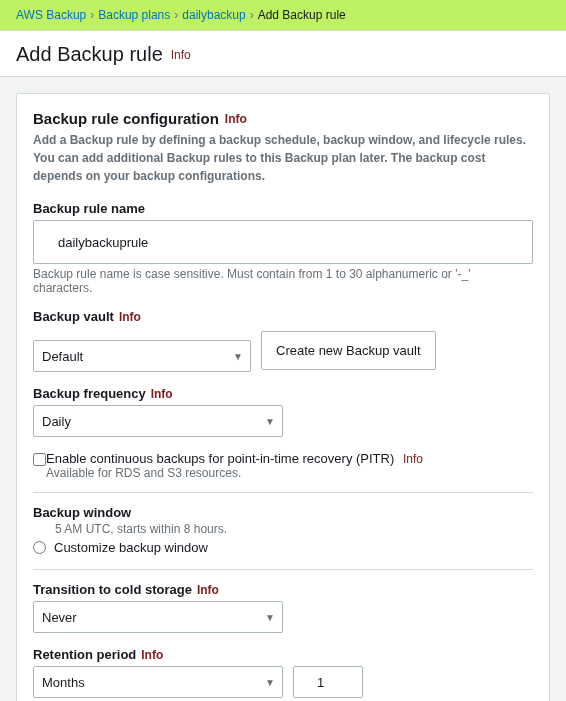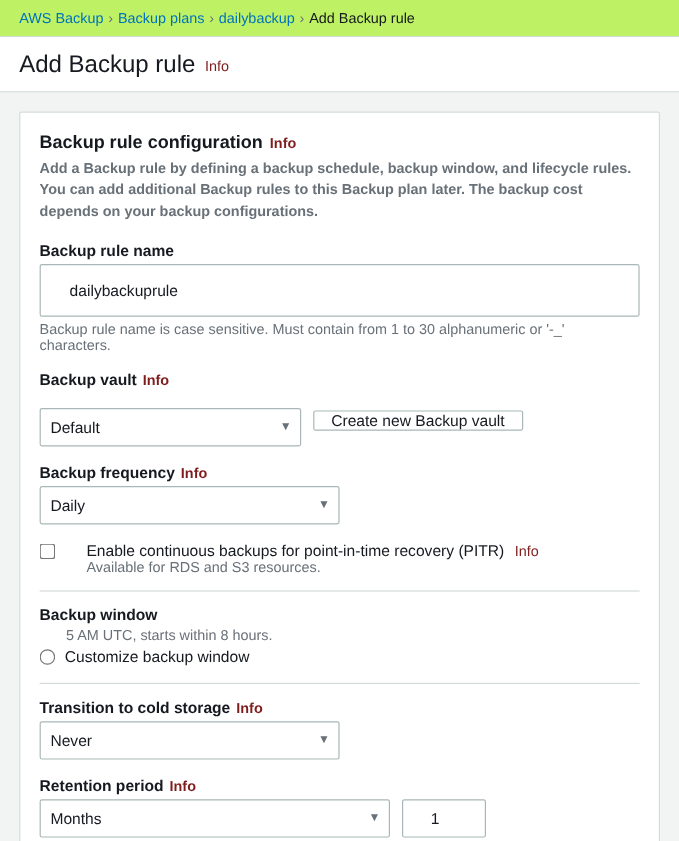--- a/index.html
+++ b/index.html
@@ -132,34 +132,34 @@
     .vault-row {
       display: flex;
       align-items: center;
       gap: 10px;
     }
     .vault-row .select-wrapper {
       width: 218px;
       margin-top: 12px;
     }
     .btn-secondary {
-      height: 17px;
+      height: 39px;
       padding: 0 14px;
       background: #fff;
       border: 1px solid #aab7b8;
       border-radius: 2px;
       font-size: 13px;
       color: #16191f;
       cursor: pointer;
       white-space: nowrap;
     }
     .checkbox-row {
       display: flex;
       align-items: flex-start;
-      gap: 26px;
+      gap: 0;
       margin-bottom: 8px;
     }
     .checkbox-row input[type=checkbox] {
       margin-top: 2px;
       cursor: pointer;
     }
     .checkbox-label {
       font-size: 13px;
       color: #16191f;
     }
@@ -358,21 +358,21 @@
         <span class="select-arrow">▼</span>
       </div>
     </div>
 
     <div class="form-group">
       <div class="form-label">
         <span>Retention period</span>
         <a class="info-link">Info</a>
       </div>
       <div class="retention-row">
-        <div class="select-wrapper" style="width:292px;">
+        <div class="select-wrapper" style="width:250px;">
           <select>
             <option value="Days">Days</option>
             <option value="Weeks">Weeks</option>
             <option value="Months" selected="">Months</option>
             <option value="Years">Years</option>
           </select>
           <span class="select-arrow">▼</span>
         </div>
         <input type="number" class="retention-number" value="1" min="1" style="">
       </div>

